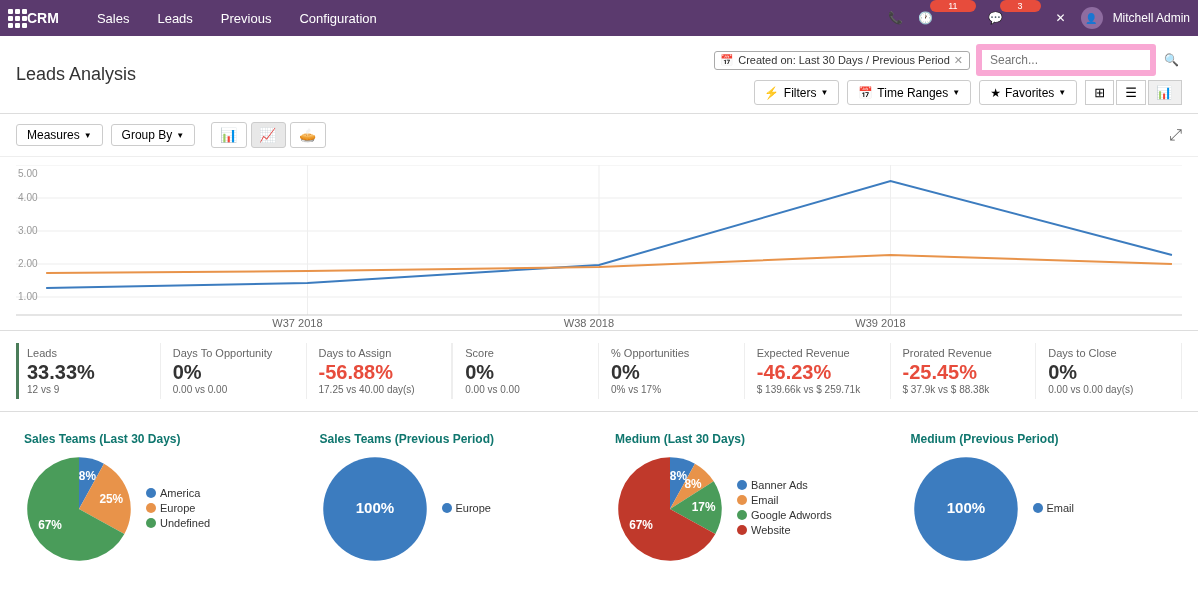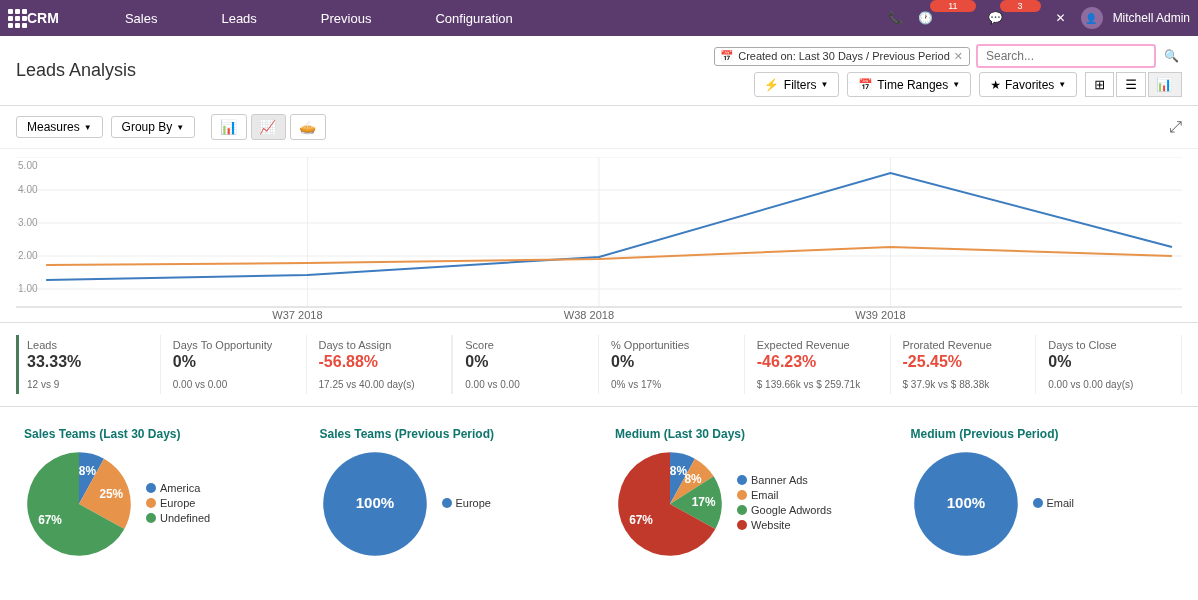--- a/index.html
+++ b/index.html
@@ -7,23 +7,23 @@
 
     
     .navbar {
       background: #5b3a6e;
       height: 36px;
       display: flex;
       align-items: center;
       padding: 0 8px;
       color: #fff;
     }
-    .navbar-brand { font-weight: bold; font-size: 14px; margin-right: 24px; }
+    .navbar-brand { font-weight: bold; font-size: 14px; margin-right: 32px; }
     .navbar-menu { display: flex; gap: 16px; font-size: 13px; flex: 1; }
-    .navbar-menu span { cursor: pointer; padding: 4px 6px; margin-left: 36px; }
+    .navbar-menu span { cursor: pointer; padding: 4px 6px; }
     .navbar-right { display: flex; align-items: center; gap: 10px; font-size: 12px; }
     .nav-icon { width: 20px; height: 20px; display: flex; align-items: center; justify-content: center; cursor: pointer; }
     .badge { background: #e74c3c; color: #fff; border-radius: 8px; font-size: 9px; padding: 1px 18px; margin-left: -6px; margin-top: -8px; }
     .grid-icon { display: grid; grid-template-columns: repeat(3,5px); gap: 2px; }
     .grid-icon div { width: 5px; height: 5px; background: #fff; border-radius: 1px; }
 
     
     .subheader {
       background: #fff;
       border-bottom: 1px solid #ddd;
@@ -38,21 +38,21 @@
       background: #fff;
       border: 1px solid #aaa;
       border-radius: 3px;
       padding: 2px 6px;
       font-size: 11px;
       display: flex;
       align-items: center;
       gap: 4px;
     }
     .filter-tag .close { cursor: pointer; color: #999; }
-    .search-box { border: 2px solid #f9a8d4; border-radius: 3px; padding: 3px 8px; font-size: 12px; width: 180px; }
+    .search-box { border: 6px solid #f9a8d4; border-radius: 3px; padding: 3px 8px; font-size: 12px; width: 180px; }
     .filter-actions { display: flex; gap: 8px; }
     .filter-btn {
       background: #fff;
       border: 1px solid #ccc;
       border-radius: 3px;
       padding: 3px 10px;
       font-size: 12px;
       cursor: pointer;
       display: flex;
       align-items: center;
@@ -130,23 +130,23 @@
       border-bottom: 1px solid #ddd;
     }
     .stat-item {
       flex: 1;
       padding: 4px 12px;
       border-right: 1px solid #eee;
     }
     .stat-item:first-child { border-left: 3px solid #4a7c59; padding-left: 8px; }
     .stat-item:nth-child(4) { border-left: 1px solid #eee; }
     .stat-label { font-size: 11px; color: #666; margin-bottom: 2px; }
-    .stat-value { font-size: 16px; font-weight: bold; color: #333; }
+    .stat-value { font-size: 20px; font-weight: bold; color: #333; }
     .stat-value.negative { color: #e74c3c; }
-    .stat-sub { font-size: 10px; color: #666; margin-top: 8px; }
+    .stat-sub { font-size: 10px; color: #666; margin-top: 0; }
 
     
     .pie-section {
       display: flex;
       padding: 12px 16px;
       gap: 16px;
     }
     .pie-card {
       flex: 1;
       padding: 8px;

